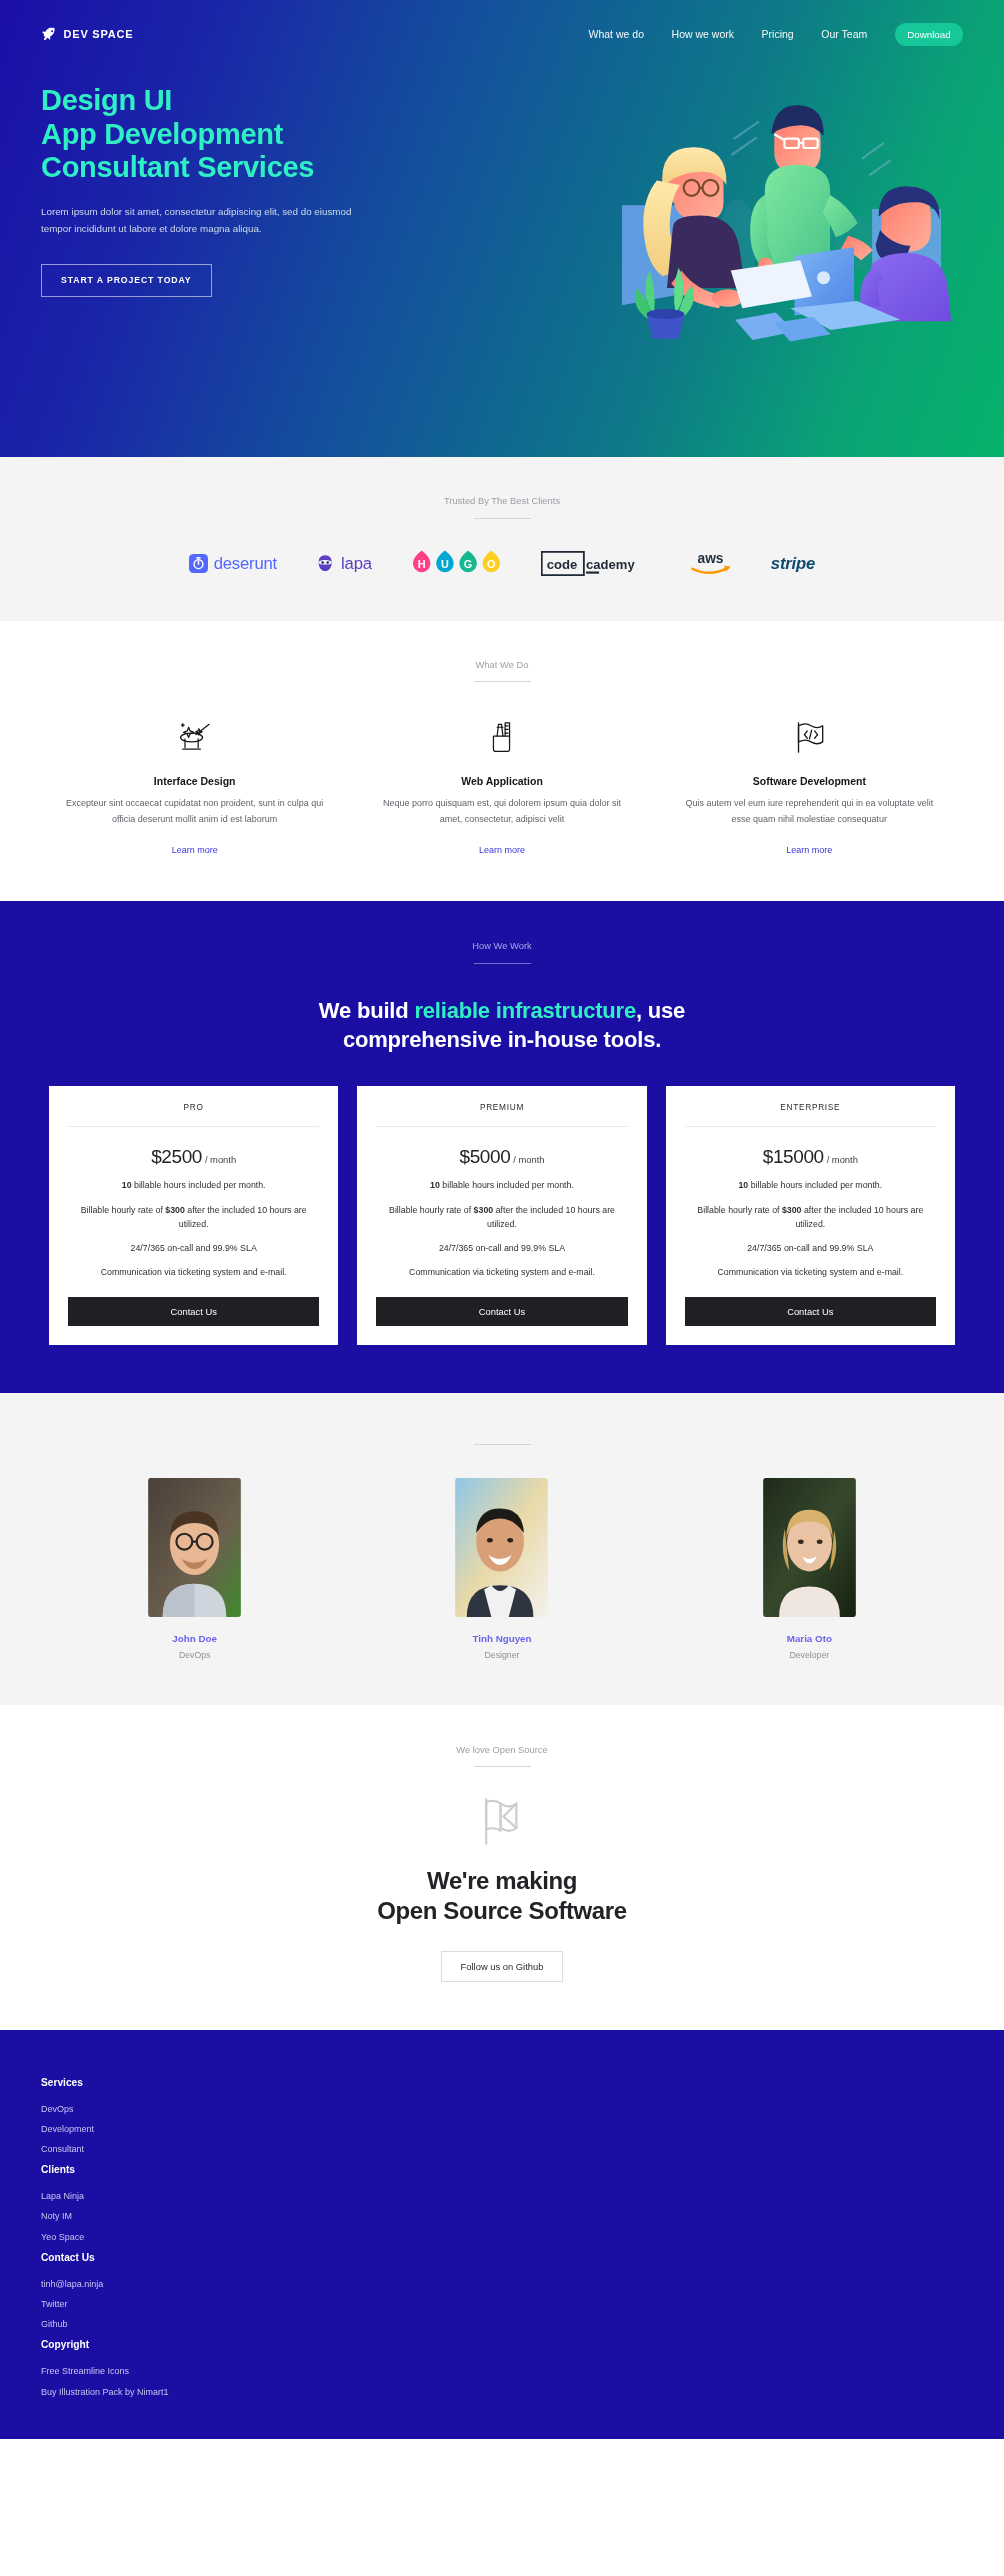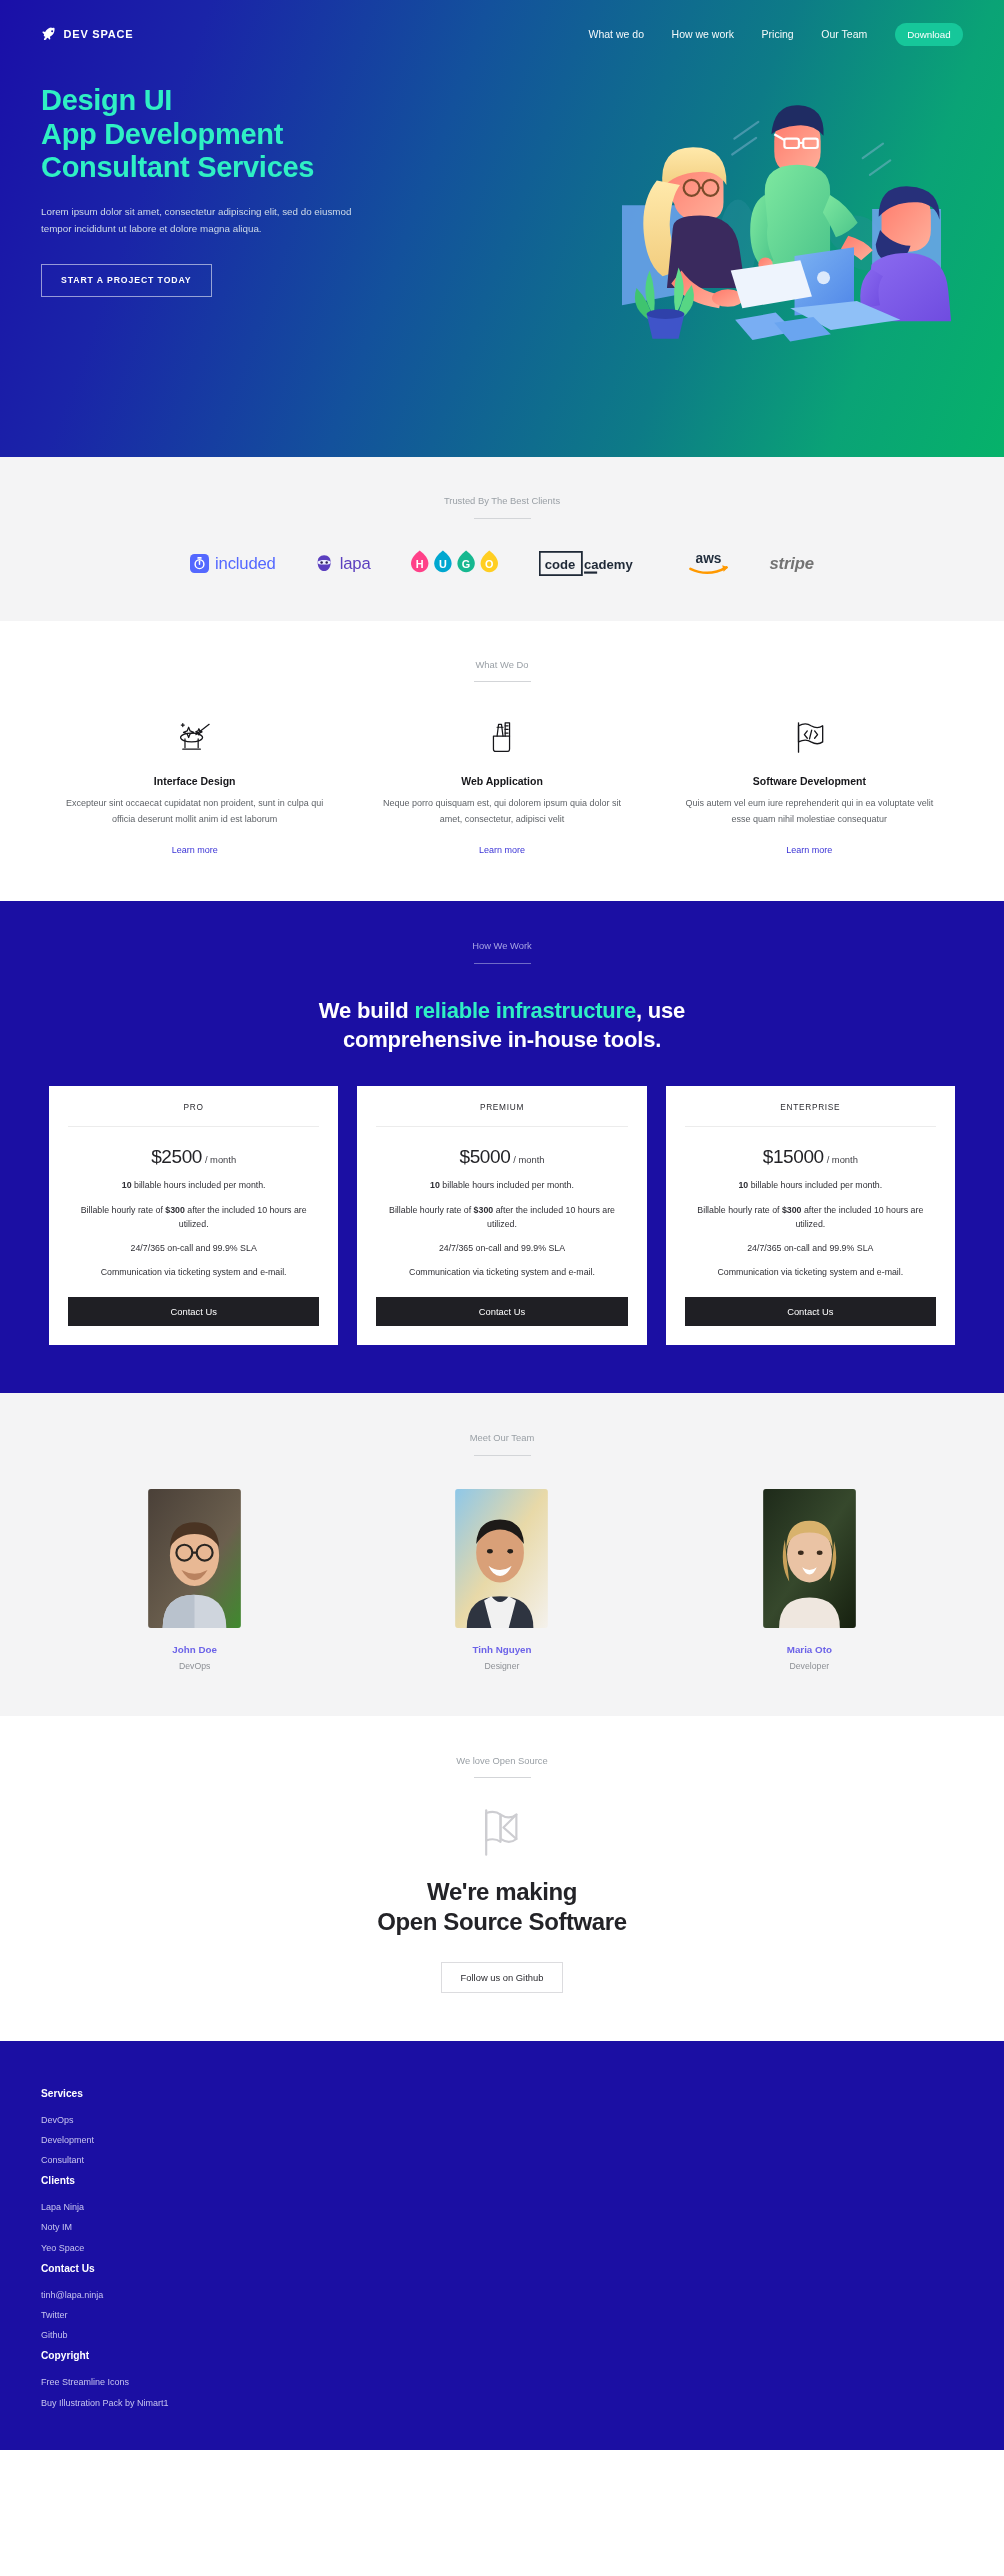--- a/index.html
+++ b/index.html
@@ -277,21 +277,21 @@
 
       <div class="logo">
         <span>
           <svg width="19" height="19" viewBox="0 0 26 26">
             <rect width="26" height="26" rx="6" fill="#5468ff"></rect>
             <circle cx="13" cy="14" r="6" fill="none" stroke="#fff" stroke-width="2"></circle>
             <path d="M13 14 l0 -4" stroke="#fff" stroke-width="2" stroke-linecap="round"></path>
             <rect x="10" y="4" width="6" height="2.6" rx="1.2" fill="#fff"></rect>
           </svg>
         </span>
-        <span class="logo-text" style="color:#5468ff">included</span>
+        <span class="logo-text" style="color:#5468ff">deserunt</span>
       </div>
 
       <div class="logo">
         <span>
           <svg width="20.3" height="20.3" viewBox="0 0 28 28">
             <path d="M14 3c6 0 9 4 9 10 0 7-4 12-9 12S5 20 5 13C5 7 8 3 14 3z" fill="#5b3fbf"></path>
             <path d="M5 12c3-3 15-3 18 0 0 3-1 4-9 4s-9-1-9-4z" fill="#eef0ff"></path>
             <circle cx="10.5" cy="13" r="1.7" fill="#2b2154"></circle>
             <circle cx="17.5" cy="13" r="1.7" fill="#2b2154"></circle>
           </svg>
@@ -329,21 +329,21 @@
         <span>
           <svg width="45" height="26" viewBox="0 0 62 36">
             <text x="31" y="18" font-family="Liberation Sans, sans-serif" font-size="19" font-weight="700" fill="#232f3e" text-anchor="middle">aws</text>
             <path d="M6 26 q25 12 50 -2" fill="none" stroke="#ff9900" stroke-width="3.5" stroke-linecap="round"></path>
             <path d="M50 21 l8 3 l-6 6z" fill="#ff9900"></path>
           </svg>
         </span>
       </div>
 
       <div class="logo">
-        <span class="logo-text" style="color:#737373;font-weight:700;font-style:italic">stripe</span>
+        <span class="logo-text" style="color:#0c4a6e;font-weight:700;font-style:italic">stripe</span>
       </div>
 
     </div>
   </section>
 
   <section class="services">
     <div class="eyebrow">What We Do</div>
     <div class="eyebrow-rule"></div>
 
     <div class="cards3">
@@ -442,21 +442,20 @@
         <p class="plan-feat"><span>Billable hourly rate of </span><b>$300</b><span> after the included 10 hours are utilized.</span></p>
         <p class="plan-feat">24/7/365 on-call and 99.9% SLA</p>
         <p class="plan-feat">Communication via ticketing system and e-mail.</p>
         <button class="plan-btn">Contact Us</button>
       </div>
 
     </div>
   </section>
 
   <section class="team">
-    <div class="eyebrow">Meet Our Team</div>
     <div class="eyebrow-rule"></div>
 
     <div class="team-row">
 
       <div class="member">
         <div class="member-photo">
           <svg width="93" height="139" viewBox="0 0 128 192">
             <defs>
                 <linearGradient id="bg1" x1="0" y1="0" x2="1" y2="1">
               <stop offset="0" stop-color="#4a4038"></stop>

